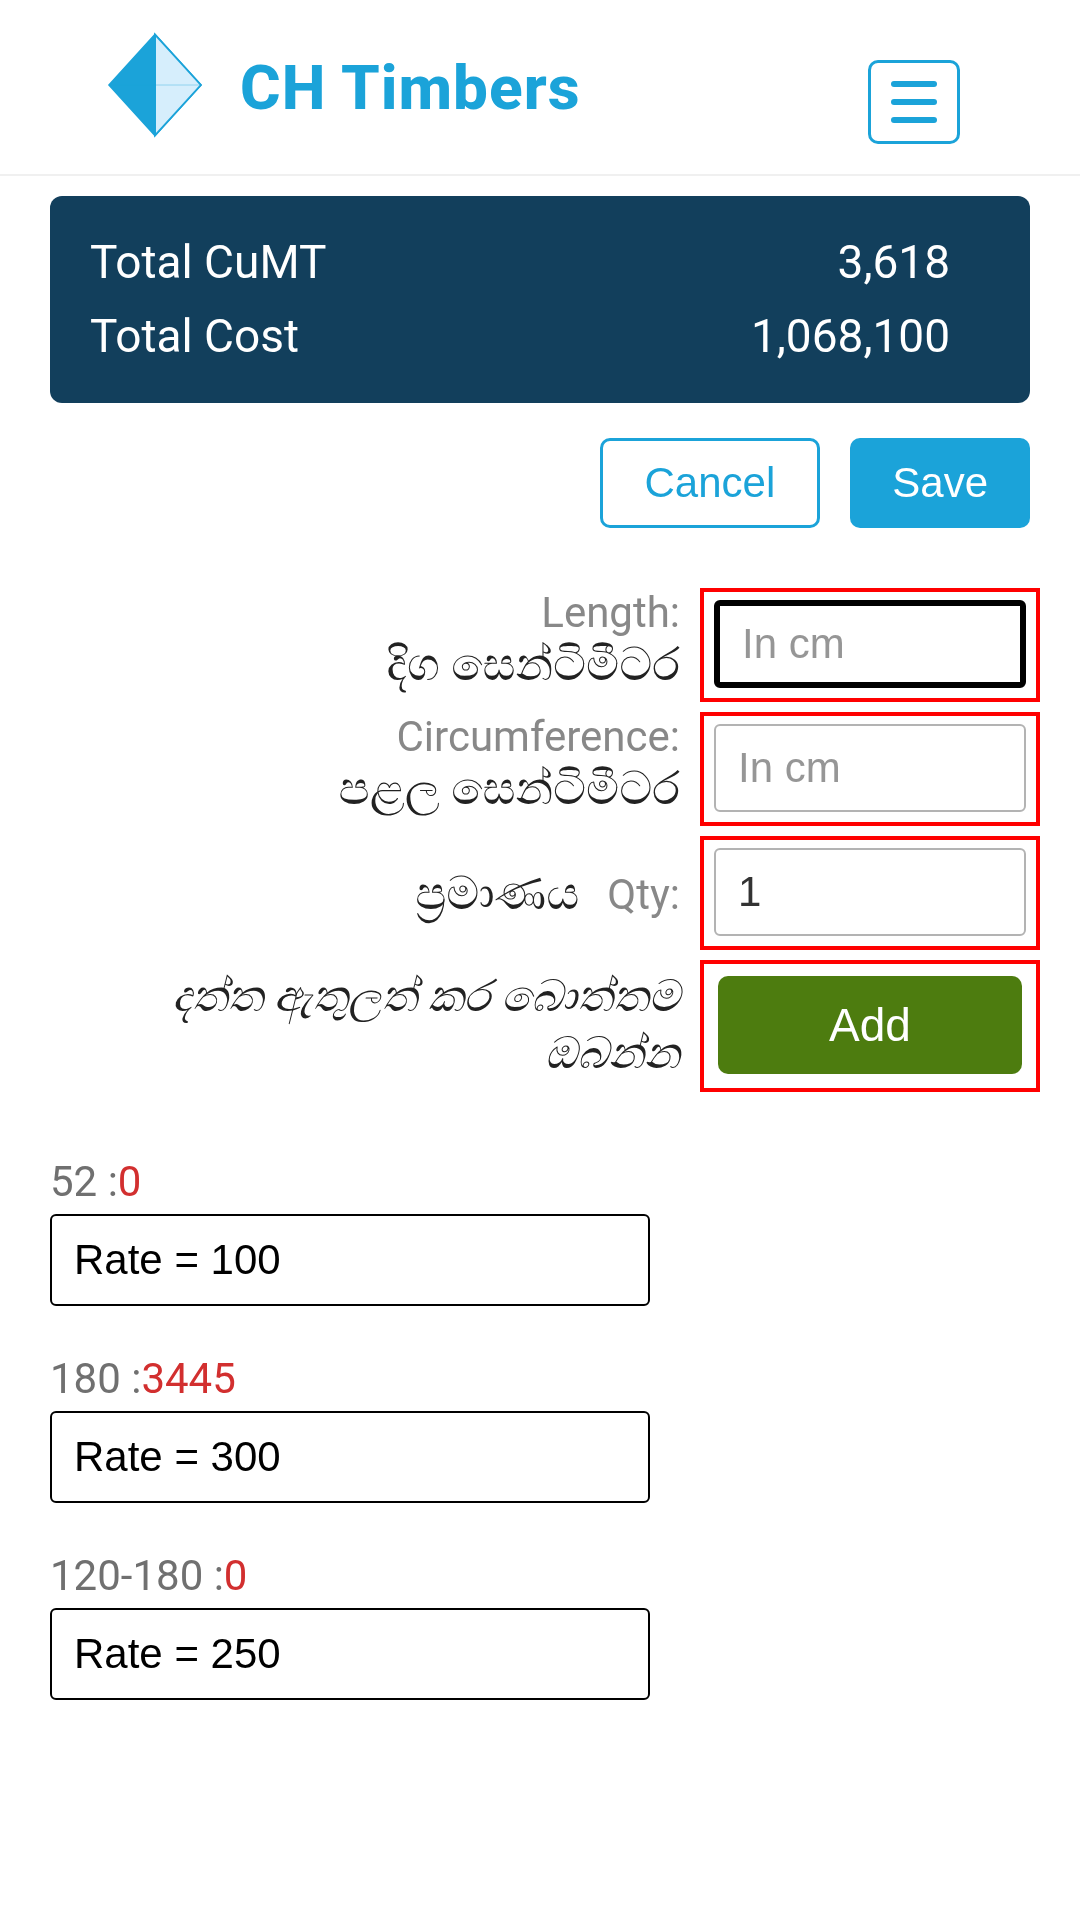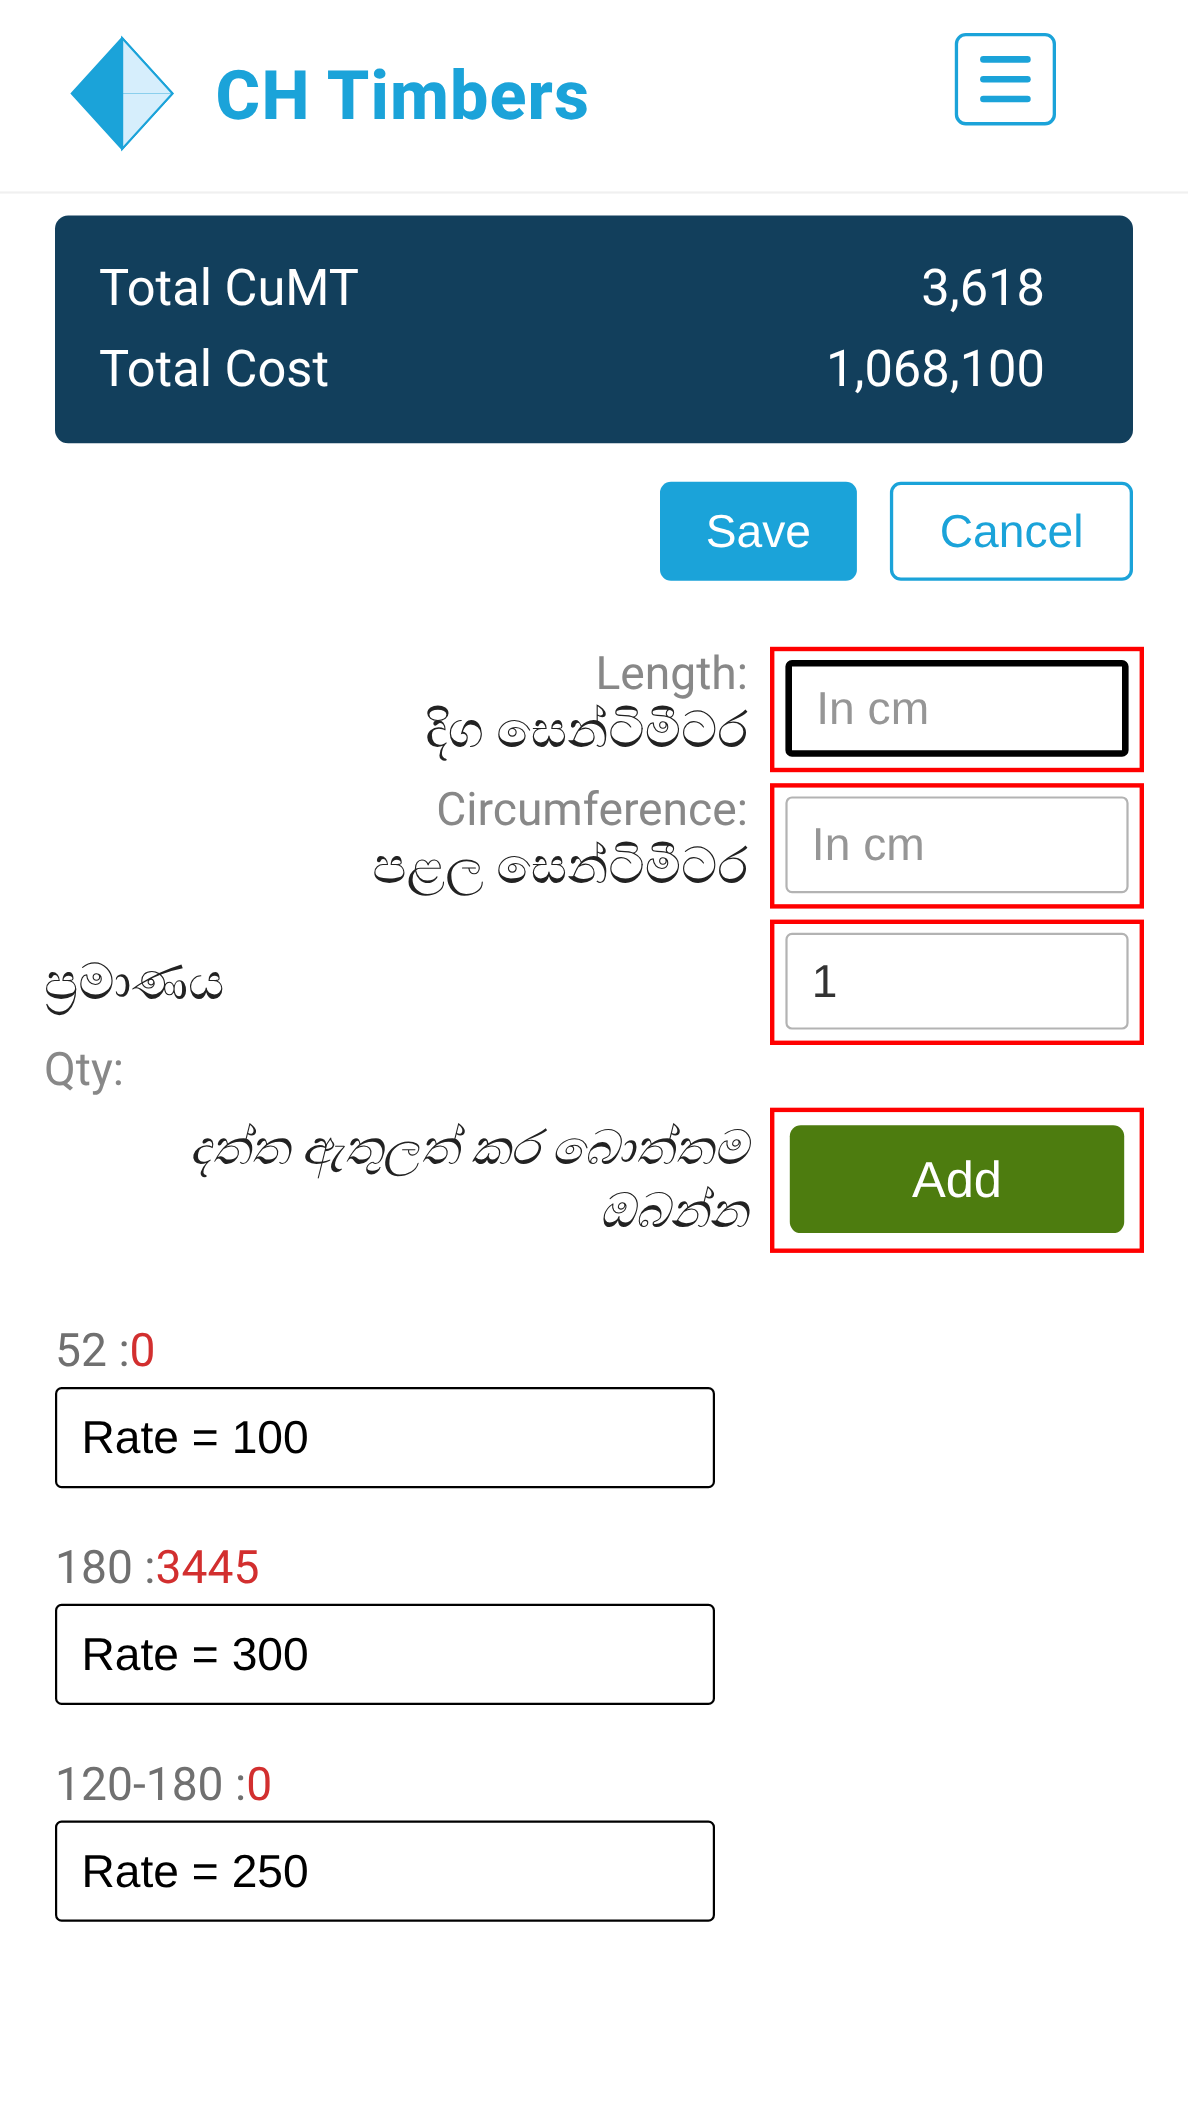--- a/index.html
+++ b/index.html
@@ -1,17 +1,17 @@
 <!DOCTYPE html>
 <html><head>
 <meta charset="utf-8">
 <style>
   * { box-sizing: border-box; margin: 0; padding: 0; }
   html, body { width: 1080px; height: 1920px; font-family: -apple-system, BlinkMacSystemFont, "Segoe UI", Roboto, sans-serif; background: #fff; color: #333; }
-  .header { display: flex; align-items: flex-start; justify-content: space-between; padding: 30px 120px 30px 56px; border-bottom: 2px solid #f0f0f0; }
+  .header { display: flex; align-items: flex-end; justify-content: space-between; padding: 30px 120px 30px 100px; border-bottom: 2px solid #f0f0f0; }
   .brand { display: flex; align-items: center; gap: 30px; }
   .logo-diamond { width: 110px; height: 110px; }
   .brand-name { font-size: 62px; font-weight: 800; color: #1ba3d9; letter-spacing: 1px; }
   .hamburger { width: 92px; height: 84px; border: 3px solid #1ba3d9; border-radius: 10px; display: flex; flex-direction: column; justify-content: center; align-items: center; gap: 12px; background: #fff; cursor: pointer; }
   .hamburger .bar { width: 46px; height: 6px; background: #1ba3d9; border-radius: 3px; }
   .summary-card { margin: 20px 50px 0 50px; background: #123f5c; color: #fff; border-radius: 12px; padding: 30px 80px 30px 40px; }
   .summary-row { display: flex; justify-content: space-between; font-size: 46px; font-weight: 400; line-height: 1.6; }
   .summary-row .label { }
   .summary-row .value { }
   .actions { display: flex; justify-content: flex-end; gap: 30px; padding: 35px 50px 0 50px; }
@@ -68,22 +68,22 @@
     <span class="label">Total CuMT</span>
     <span class="value">3,618</span>
   </div>
   <div class="summary-row">
     <span class="label">Total Cost</span>
     <span class="value">1,068,100</span>
   </div>
 </div>
 
 <div class="actions">
+  <button class="btn btn-outline">Cancel</button>
   <button class="btn btn-primary">Save</button>
-  <button class="btn btn-outline">Cancel</button>
 </div>
 
 <div class="form-area">
 
   <div class="form-row">
     <div class="labels-col">
       <div class="label-en">Length:</div>
       <div class="label-sn">දිග සෙන්ටිමීටර</div>
     </div>
     <div class="input-col">
@@ -99,21 +99,21 @@
       <div class="label-sn">පළල සෙන්ටිමීටර</div>
     </div>
     <div class="input-col">
       <div class="hl-wrap">
         <input class="text-input" placeholder="In cm" style="">
       </div>
     </div>
   </div>
 
   <div class="form-row">
-    <div class="labels-col" style="display:flex;justify-content:flex-end;gap:28px;align-items:baseline;padding-top:30px;flex-direction:column;">
+    <div class="labels-col" style="display:flex;justify-content:flex-end;gap:28px;align-items:baseline;padding-top:30px;">
       <span class="label-sn">ප්‍රමාණය</span>
       <span class="label-en">Qty:</span>
     </div>
     <div class="input-col">
       <div class="hl-wrap">
         <input class="text-input" value="1" style="">
       </div>
     </div>
   </div>
 

